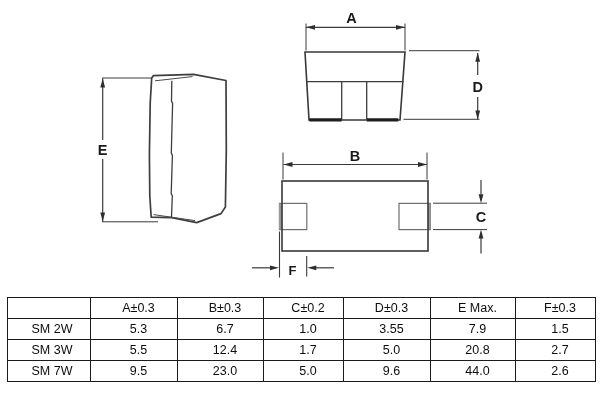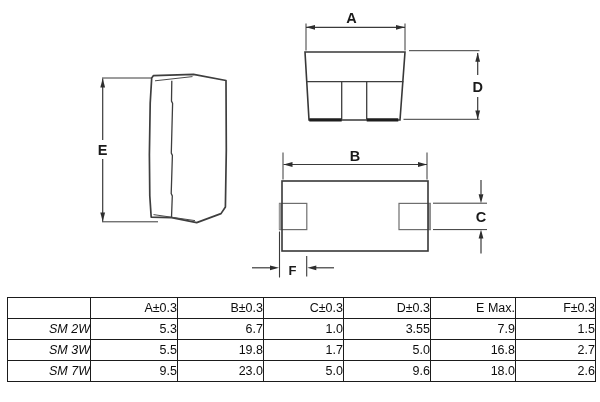--- a/index.html
+++ b/index.html
@@ -11,24 +11,24 @@
     font-family:"Liberation Sans", sans-serif;
     font-weight:bold;font-size:14.5px;fill:#1a1a1a;
   }
   .dims-table{
     position:absolute;left:7px;top:297px;width:588px;
     border-collapse:collapse;table-layout:fixed;
     font-size:12.5px;color:#0d0d0d;
   }
   .dims-table th,.dims-table td{
     border:1.5px solid #1b1b1b;height:20px;line-height:19px;
-    padding:0 0 0 9px;text-align:right;font-weight:normal;
+    padding:0 0 0 9px;text-align:center;font-weight:normal;
     white-space:nowrap;overflow:hidden;
   }
-  .dims-table td.rowlabel{padding-left:6px;font-style:italic;}
+  .dims-table td.rowlabel{padding-left:6px;}
 </style>
 </head>
 <body>
 
 <div class="screen">
 
   <svg width="600" height="296" viewBox="0 0 600 296">
 
     <g>
       <path d="M151.7,78 L153.5,75.6 L193.5,74.4 L226,80.5 L226.3,150 L225.4,207 L221,213.6 L196.7,222.6 L171.7,217.7 L151.2,217.2 L149.8,196 L149.4,155 L150.2,103 Z" fill="#ffffff" stroke="#3e3e3e" stroke-width="1.7" stroke-linejoin="round"></path>
@@ -117,48 +117,48 @@
       <col style="width:80px">
         <col style="width:87px">
         <col style="width:85px">
         <col style="width:80px">
     </colgroup>
     <tbody>
         <tr>
       <th></th>
       <th>A±0.3</th>
       <th>B±0.3</th>
-      <th>C±0.3</th>
+      <th>C±0.2</th>
       <th>D±0.3</th>
       <th>E Max.</th>
       <th>F±0.3</th>
     </tr>
     <tr>
       <td class="rowlabel">SM 2W</td>
       <td>5.3</td>
       <td>6.7</td>
       <td>1.0</td>
       <td>3.55</td>
       <td>7.9</td>
       <td>1.5</td>
     </tr>
     <tr>
       <td class="rowlabel">SM 3W</td>
       <td>5.5</td>
-      <td>19.8</td>
+      <td>12.4</td>
       <td>1.7</td>
       <td>5.0</td>
-      <td>16.8</td>
+      <td>20.8</td>
       <td>2.7</td>
     </tr>
     <tr>
       <td class="rowlabel">SM 7W</td>
       <td>9.5</td>
       <td>23.0</td>
       <td>5.0</td>
       <td>9.6</td>
-      <td>18.0</td>
+      <td>44.0</td>
       <td>2.6</td>
     </tr>
   </tbody>
     </table>
 
 </div>
 
 </body></html>

